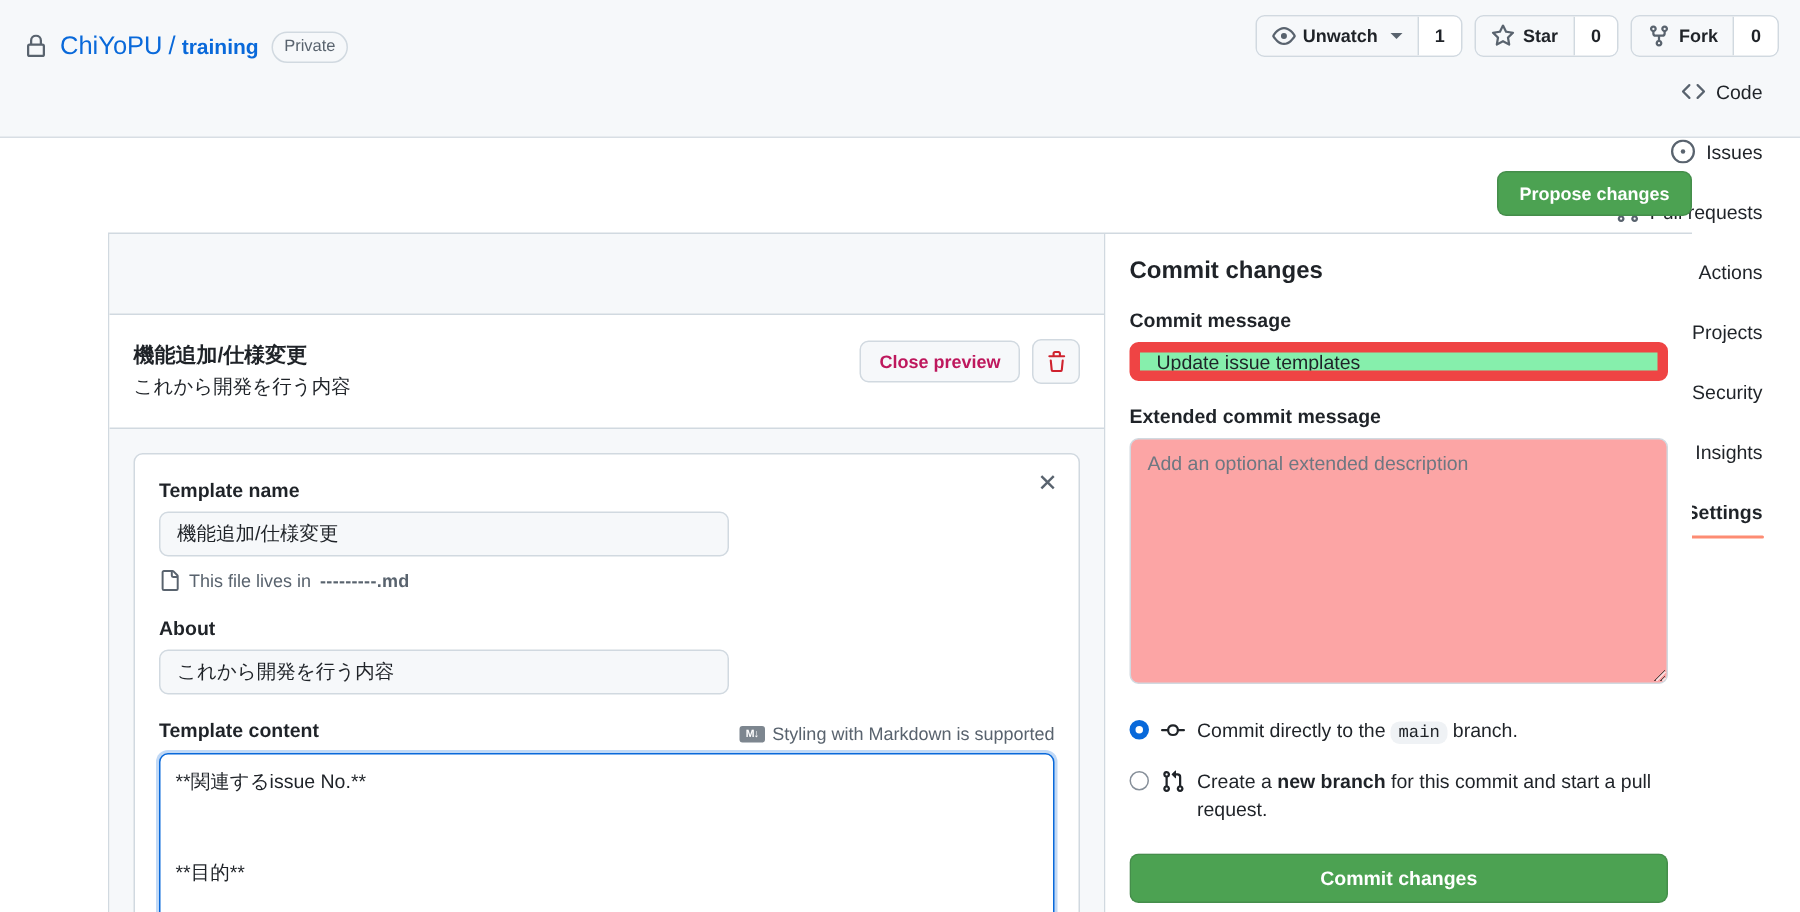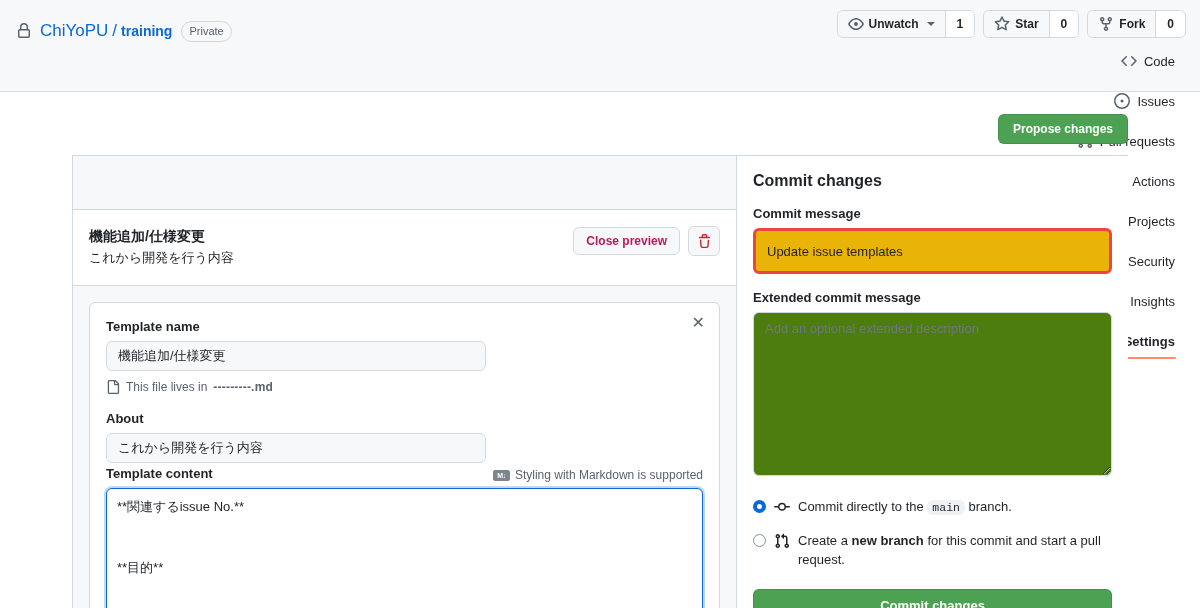--- a/index.html
+++ b/index.html
@@ -217,21 +217,21 @@
     background: #f6f8fa;
     height: 30px;
     display: block;
   }
   .file-note {
     display: flex; align-items: center; gap: 6px;
     font-size: 12px; color: #59636e;
     margin-top: 9px; margin-bottom: 17px;
   }
   .file-note .fname { font-weight: 700; color: #59636e; letter-spacing: .2px; }
-  .about-block { margin-bottom: 3px; }
+  .about-block { margin-bottom: 16px; }
   .tmpl-content-row {
     display: flex; align-items: baseline; justify-content: space-between;
     margin-bottom: 6px;
   }
   .md-note {
     font-size: 12px; color: #59636e;
     display: flex; align-items: center; gap: 5px;
   }
   .md-badge {
     display: inline-flex; align-items: center; justify-content: center;
@@ -267,39 +267,39 @@
   .commit-title {
     font-size: 16px; font-weight: 700; color: #1f2328;
     margin: 0 0 16px 0;
   }
   .commit-label {
     font-size: 13px; font-weight: 700; color: #1f2328;
     display: block; margin-bottom: 7px;
   }
   .commit-input {
     width: 100%;
-    border: 3px solid #ef4444;
+    border: 7px solid #ef4444;
     border-radius: 6px;
     padding: 6px 11px;
     font-size: 13px;
     font-family: inherit;
-    background: #eab308;
-    color: #1f2328;
-    height: 46px;
+    background: #86efac;
+    color: #1f2328;
+    height: 26px;
     margin-bottom: 16px;
   }
   .commit-textarea {
     width: 100%;
     height: 164px;
     border: 1px solid #d1d9e0;
     border-radius: 6px;
     padding: 8px 11px;
     font-size: 13px;
     font-family: inherit;
-    background: #4d7c0f;
+    background: #fca5a5;
     color: #1f2328;
     resize: vertical;
     margin-bottom: 18px;
   }
   .commit-textarea::placeholder { color: #6e7781; }
   .commit-input::placeholder { color: #6e7781; }
 
   .radio-row {
     display: flex; align-items: flex-start;
     gap: 8px;

